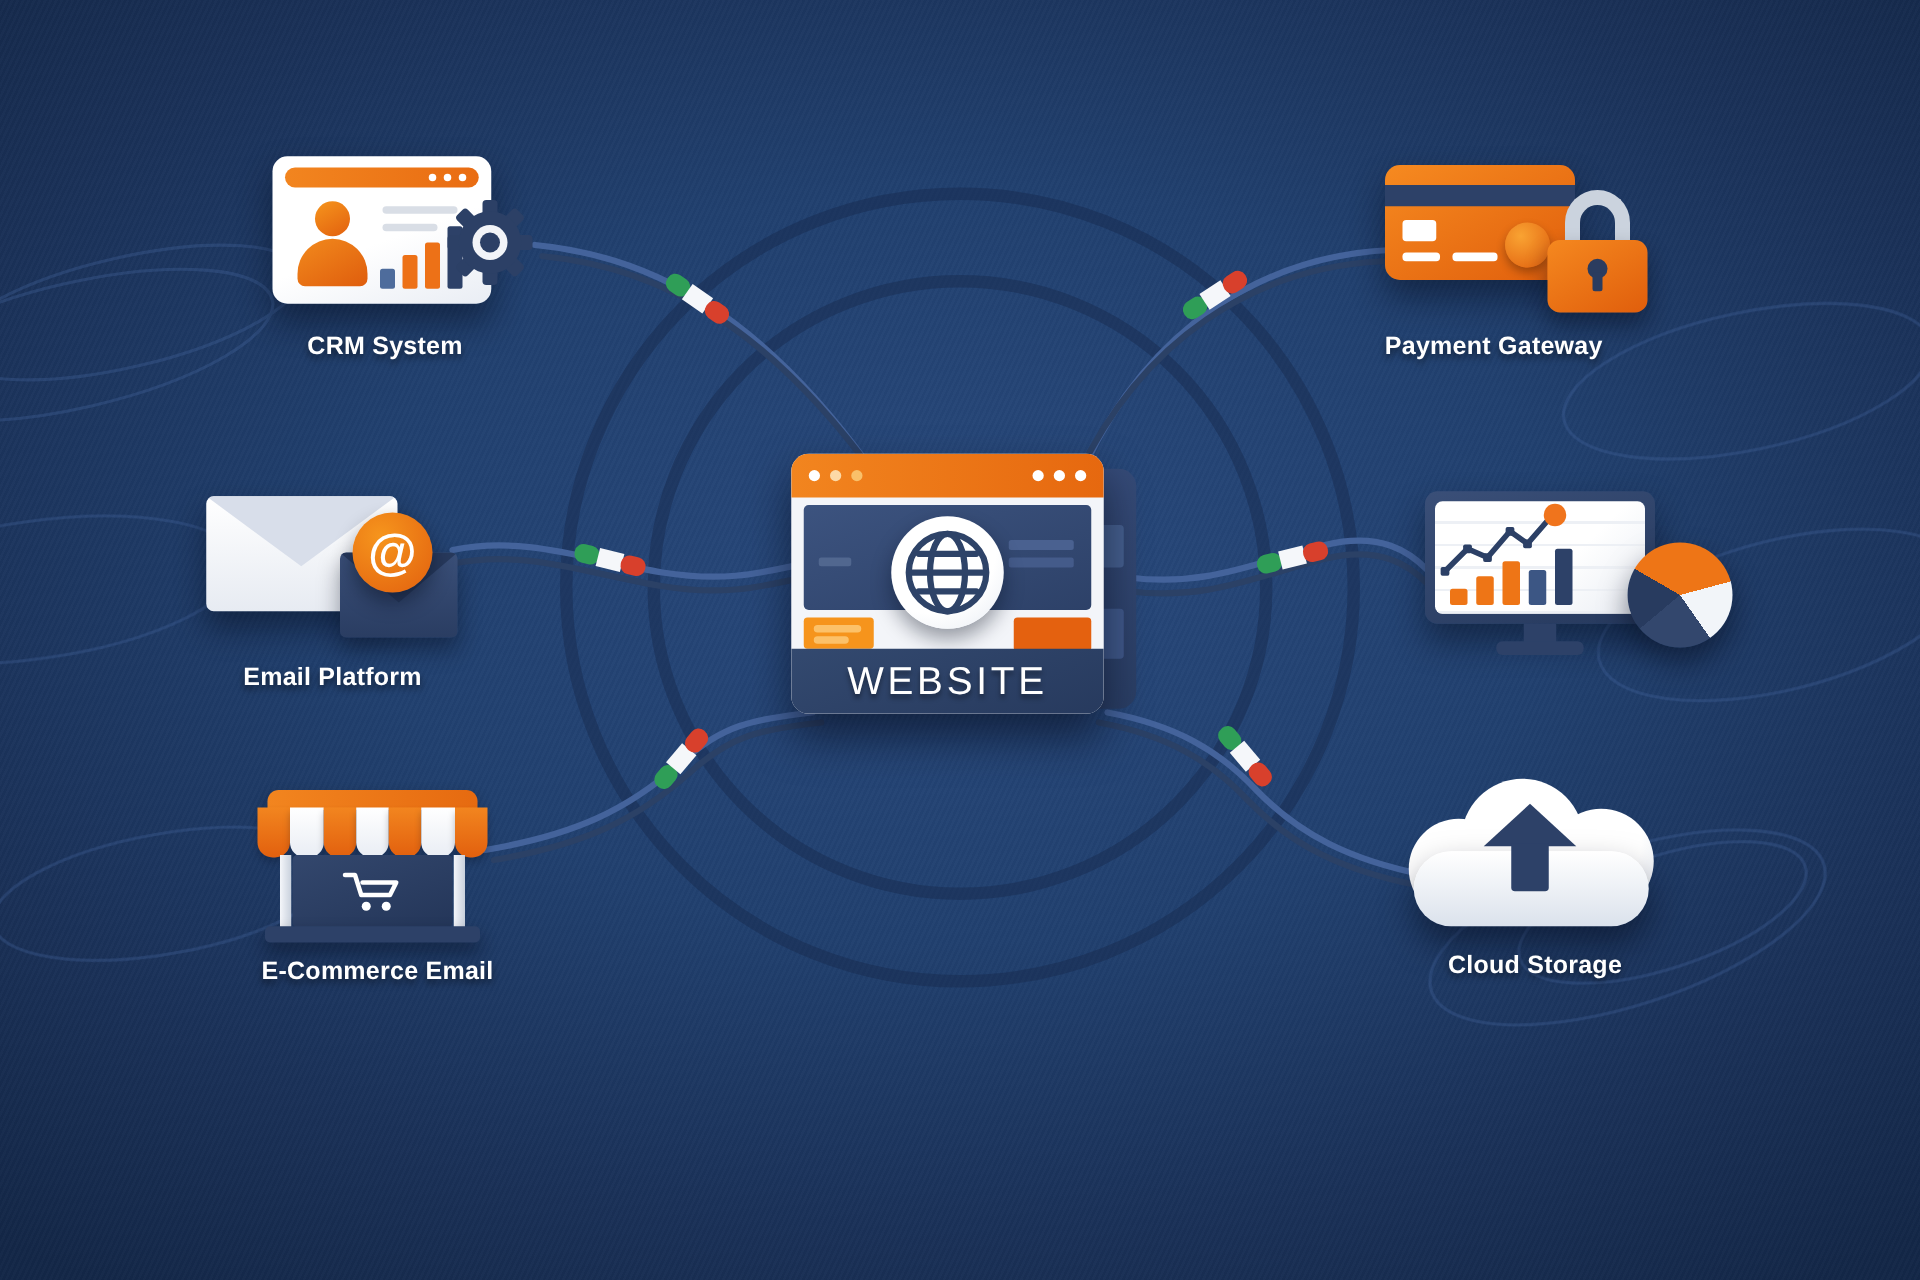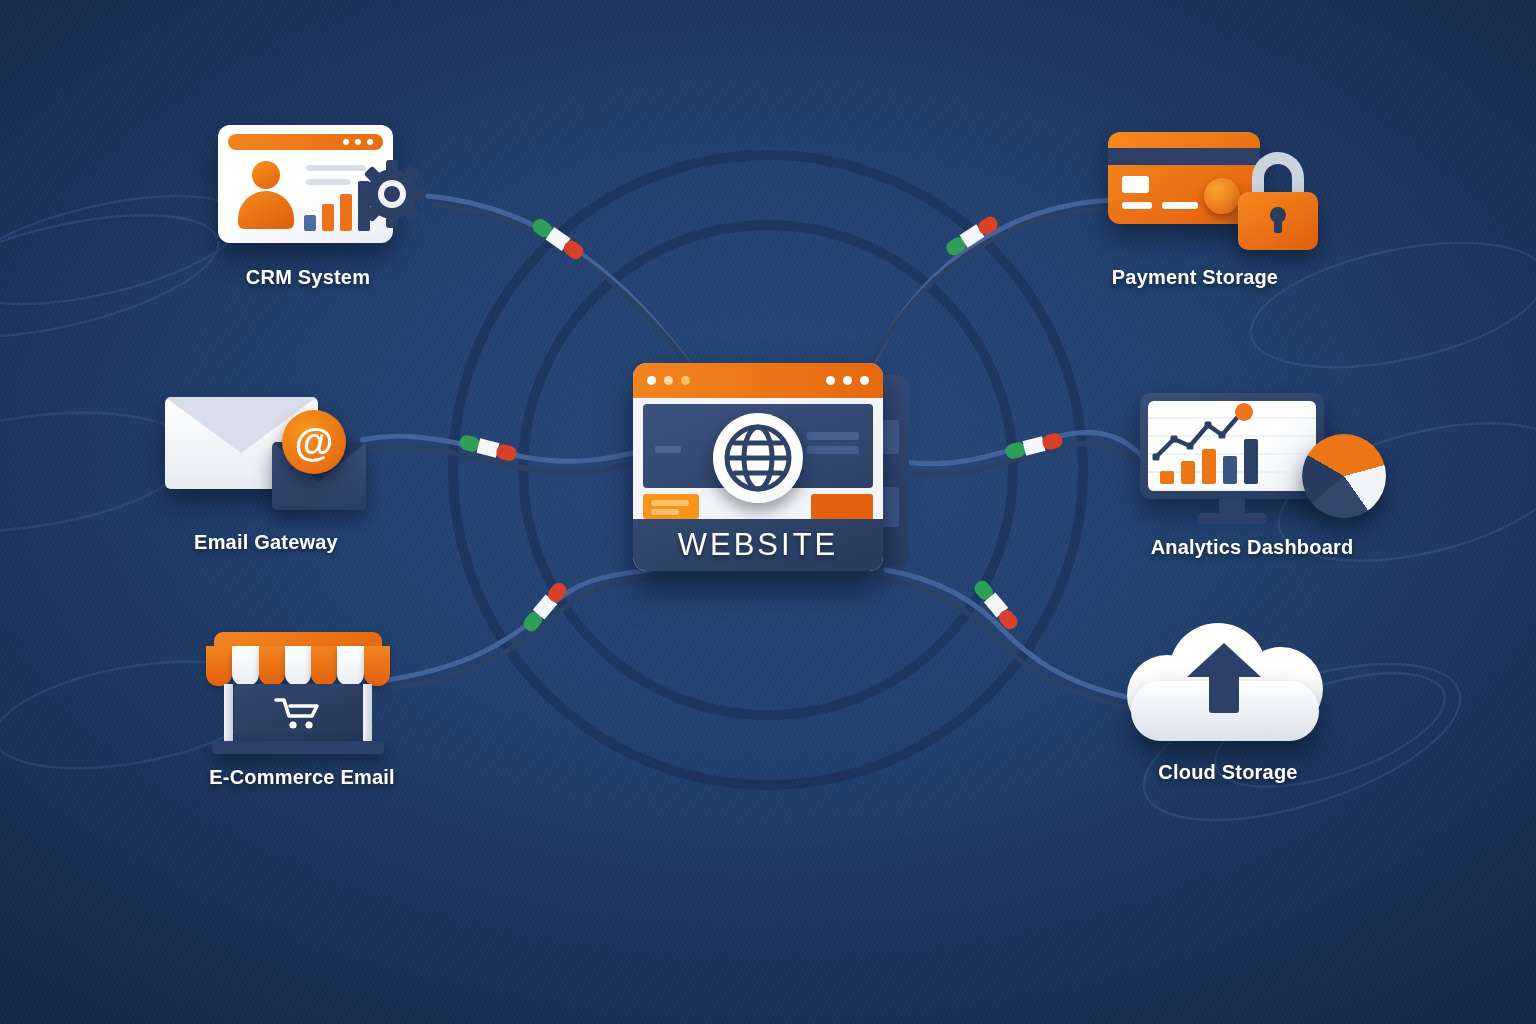--- a/index.html
+++ b/index.html
@@ -259,32 +259,32 @@
     <div class="pay-dash" style="left:14px;top:70px;width:30px"></div>
     <div class="pay-dash" style="left:54px;top:70px;width:36px"></div>
     <div class="pay-coin"></div>
   </div>
   <div class="lock">
     <div class="lock-shackle"></div>
     <div class="lock-body"></div>
     <div class="lock-hole-c"></div>
     <div class="lock-hole-s"></div>
   </div>
-  <div class="node-label" style="left:1195px;top:266px">Payment Storage</div>
+  <div class="node-label" style="left:1195px;top:266px">Payment Gateway</div>
 
   <div class="env-white">
     <div class="flap"></div>
   </div>
   <div class="env-navy">
     <div class="flap"></div>
   </div>
   <div class="at-badge">
     <span>@</span>
   </div>
-  <div class="node-label" style="left:266px;top:531px">Email Gateway</div>
+  <div class="node-label" style="left:266px;top:531px">Email Platform</div>
 
   <div class="store">
     <div class="awning-cap"></div>
     <div class="awning">
       <div class="stripe o"></div>
       <div class="stripe w"></div>
       <div class="stripe o"></div>
       <div class="stripe w"></div>
       <div class="stripe o"></div>
       <div class="stripe w"></div>
@@ -322,21 +322,20 @@
           <rect x="56.5" y="20.5" width="7" height="7" rx="1.5"></rect>
           <rect x="70.5" y="30.5" width="7" height="7" rx="1.5"></rect>
         </g>
         <circle cx="96" cy="11" r="9" fill="#f0741c"></circle>
       </svg>
     </div>
   </div>
   <div class="mon-neck"></div>
   <div class="mon-base"></div>
   <div class="pie"></div>
-  <div class="node-label" style="left:1252px;top:536px">Analytics Dashboard</div>
 
   <div class="cloud">
     <div class="puff" style="left:0;bottom:8px;width:80px;height:80px"></div>
     <div class="puff" style="left:42px;top:0;width:98px;height:98px"></div>
     <div class="puff" style="right:0;bottom:12px;width:84px;height:84px"></div>
     <div class="slab"></div>
     <div class="up-tri"></div>
     <div class="up-stem"></div>
   </div>
   <div class="node-label" style="left:1228px;top:761px">Cloud Storage</div>

